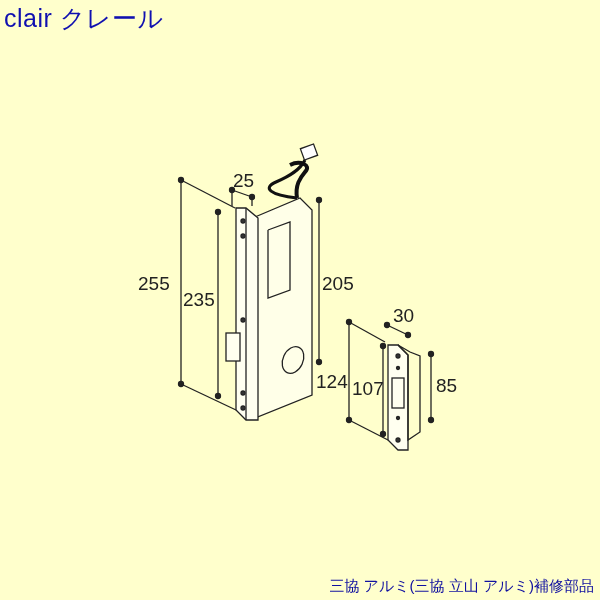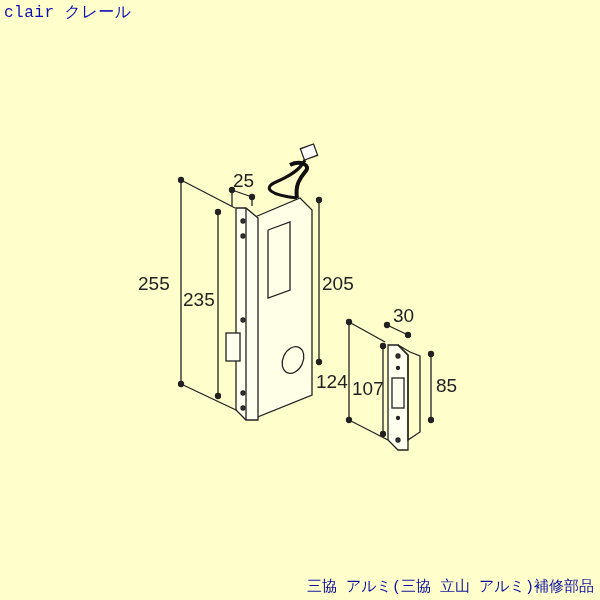--- a/index.html
+++ b/index.html
@@ -1,18 +1,18 @@
 <!DOCTYPE html>
 <html><head>
   <meta charset="utf-8">
   <style>
     html, body { margin:0; padding:0; }
     body { width:600px; height:600px; background:#FFFFCC; position:relative; overflow:hidden; font-family:"DejaVu Sans", sans-serif; }
-    .title { position:absolute; left:4px; top:2px; font-size:16px; color:#1010B0; font-family:Liberation Mono, monospace; letter-spacing:0.5px; }
-    .footer { position:absolute; right:6px; bottom:4px; font-size:15px; color:#1010A0; font-family:Liberation Mono, monospace; }
+    .title { position:absolute; left:4px; top:2px; font-size:25px; color:#1010B0; font-family:Liberation Sans, sans-serif; letter-spacing:0.5px; }
+    .footer { position:absolute; right:6px; bottom:4px; font-size:15px; color:#1010A0; font-family:Liberation Sans, sans-serif; }
     svg.diagram { position:absolute; left:0; top:0; }
     .dim { font-family:"Liberation Sans", sans-serif; font-size:19px; fill:#222; }
   </style>
 </head>
 <body>
 
 <div class="title">clair クレール</div>
 
 <svg class="diagram" width="600" height="600" viewBox="0 0 600 600">
   <g stroke="#222" stroke-width="1.3" fill="none">

